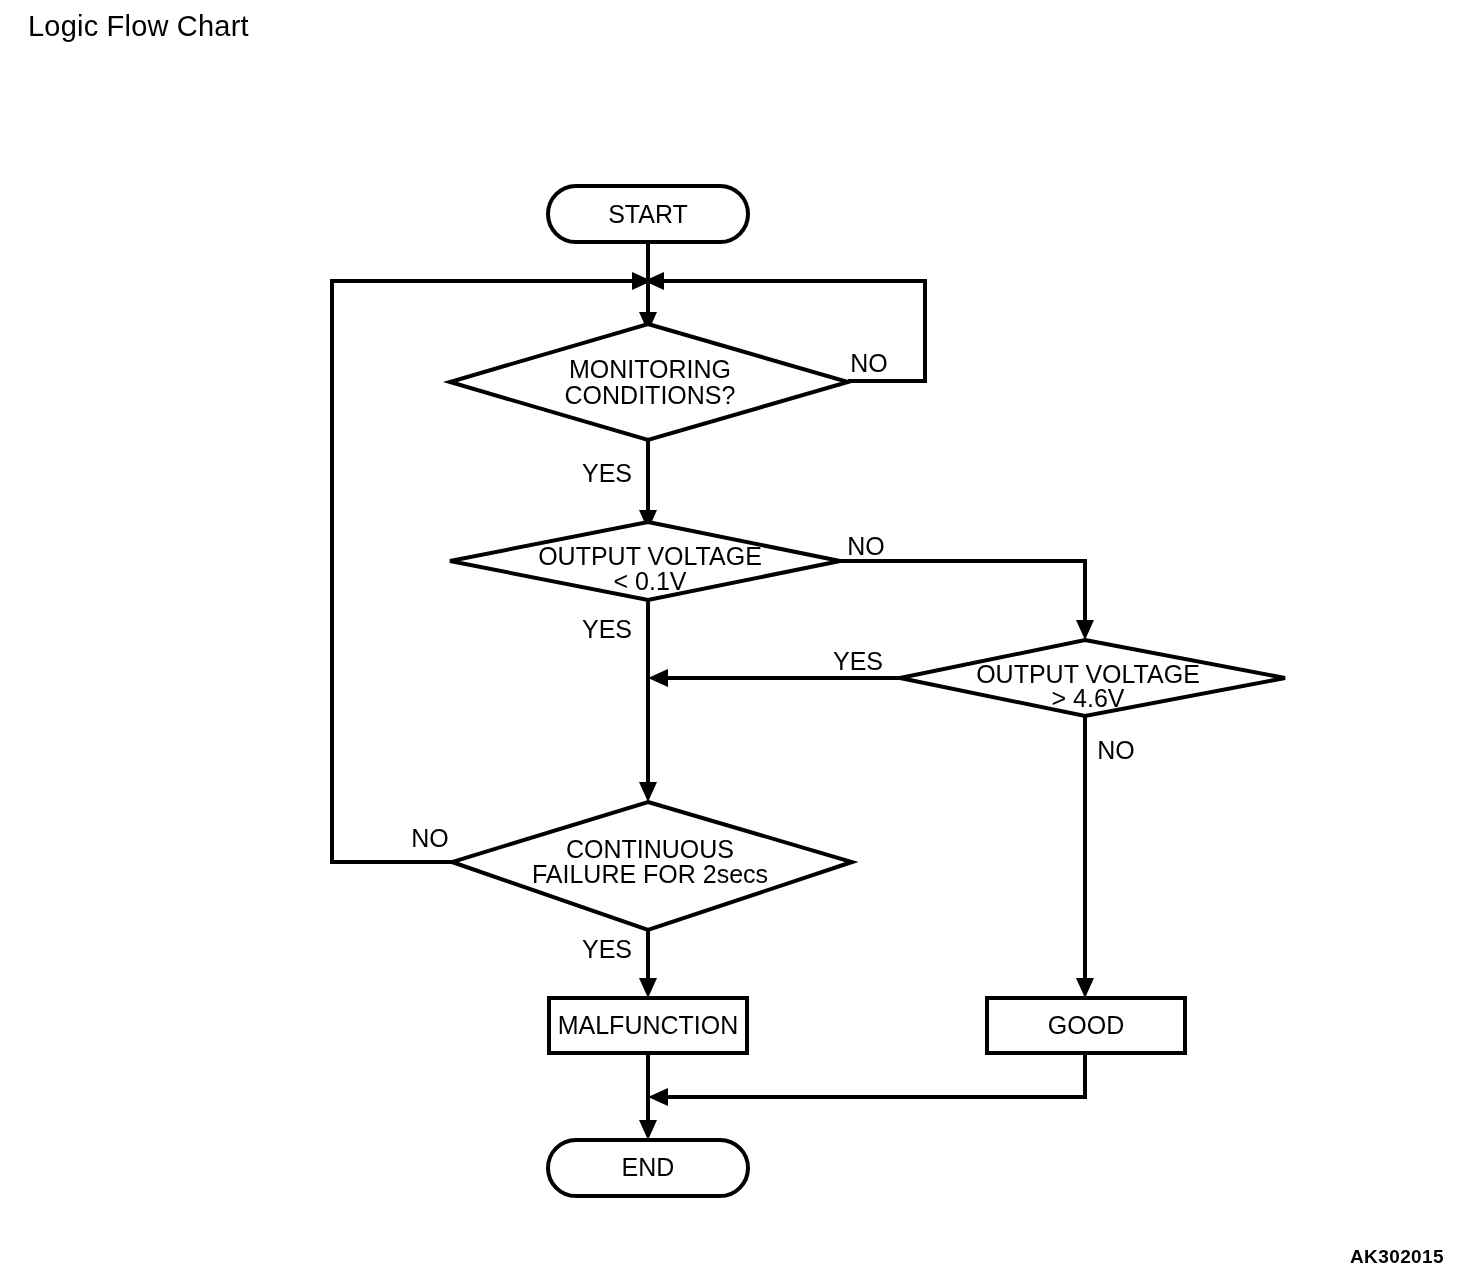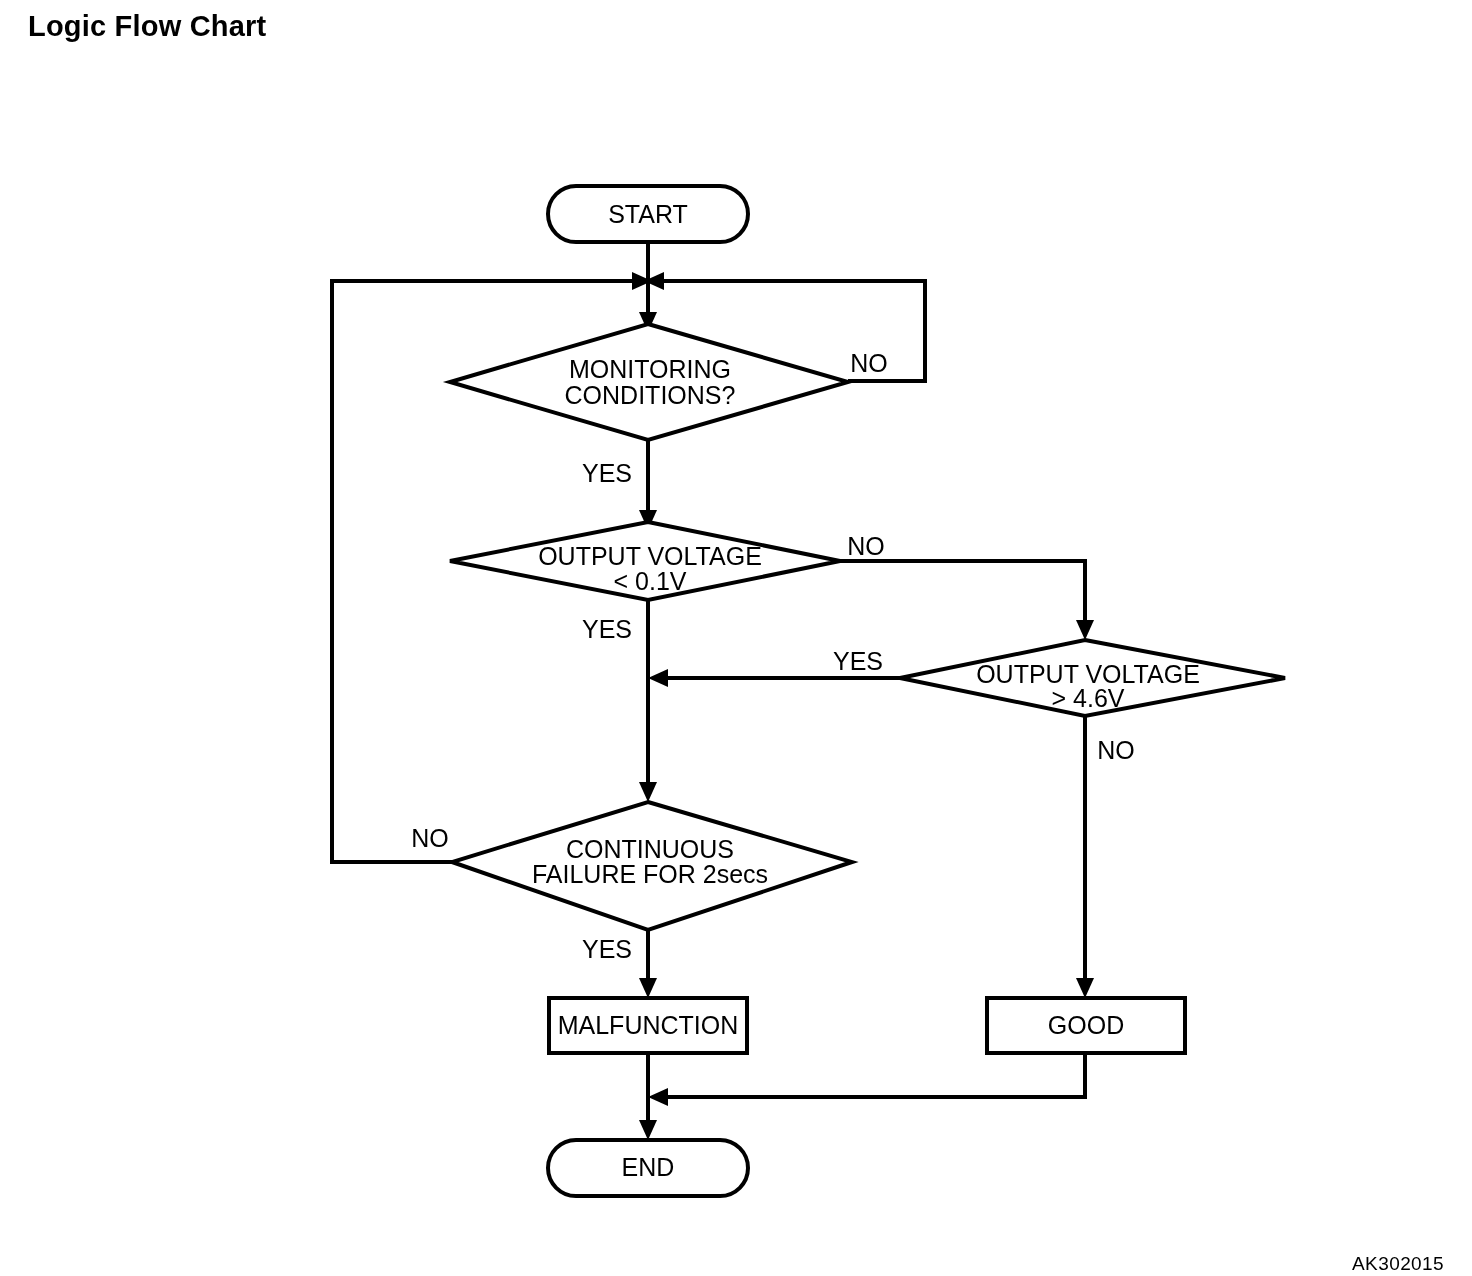--- a/index.html
+++ b/index.html
@@ -13,30 +13,30 @@
     position: relative;
     font-family: "Liberation Sans", sans-serif;
     color: #000000;
     overflow: hidden;
   }
   #page-title {
     position: absolute;
     left: 28px;
     top: 10px;
     font-size: 29px;
-    font-weight: bold;
+    font-weight: normal;
     letter-spacing: 0.2px;
     white-space: nowrap;
   }
   #watermark {
     position: absolute;
     right: 28px;
-    bottom: 1px;
+    bottom: 8px;
     font-size: 19px;
-    font-weight: normal;
+    font-weight: bold;
     letter-spacing: 0.4px;
   }
   #flow-svg {
     position: absolute;
     left: 0;
     top: 0;
     width: 1472px;
     height: 1276px;
   }
   .shape-outline {

